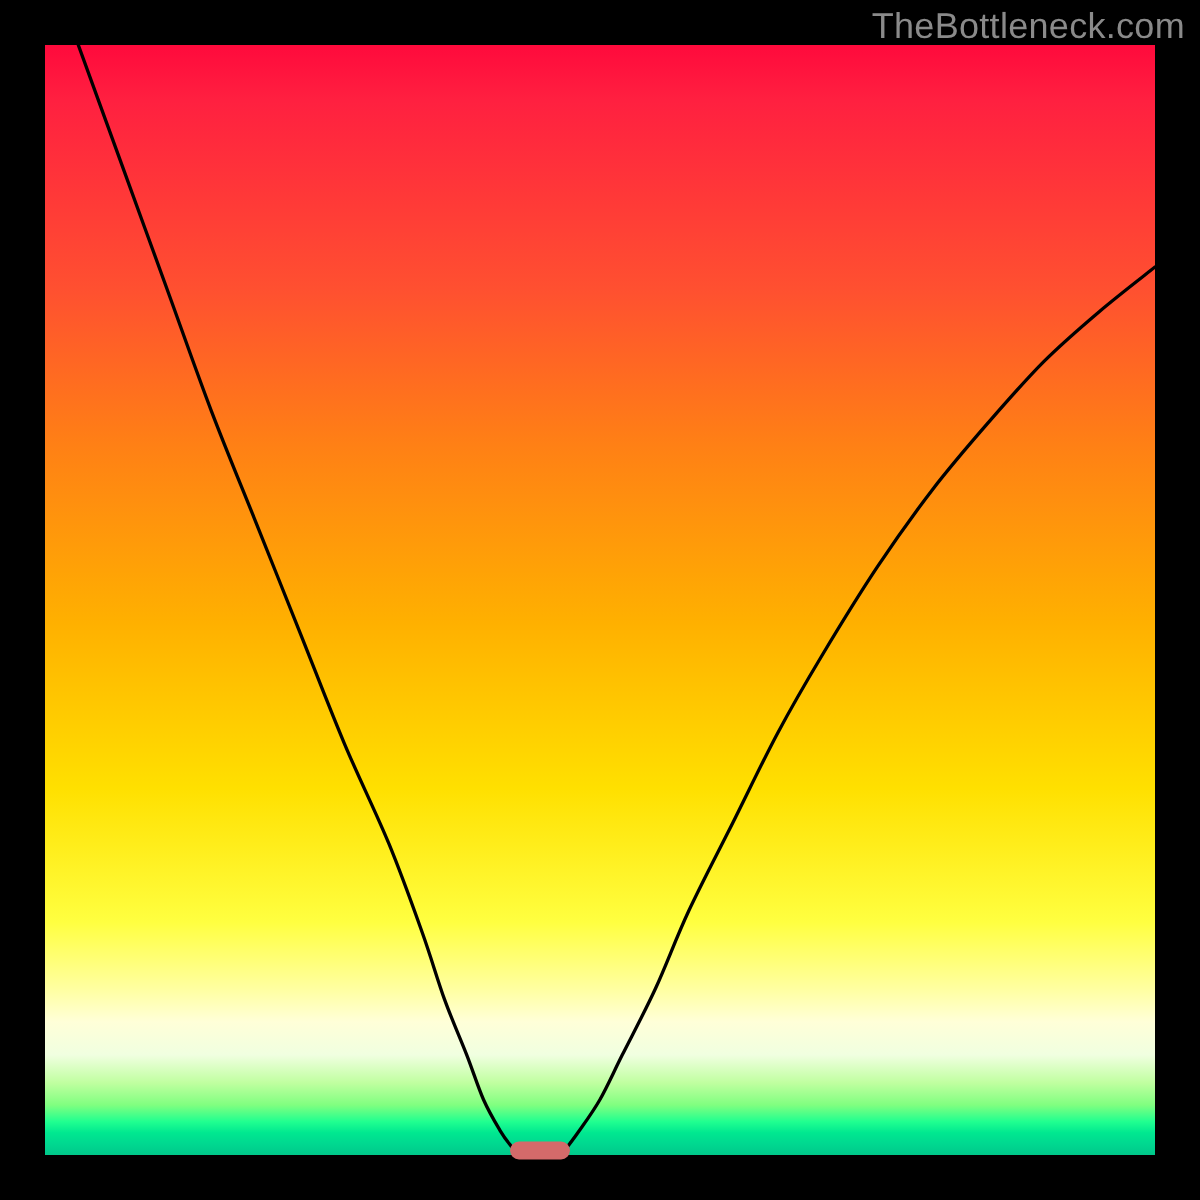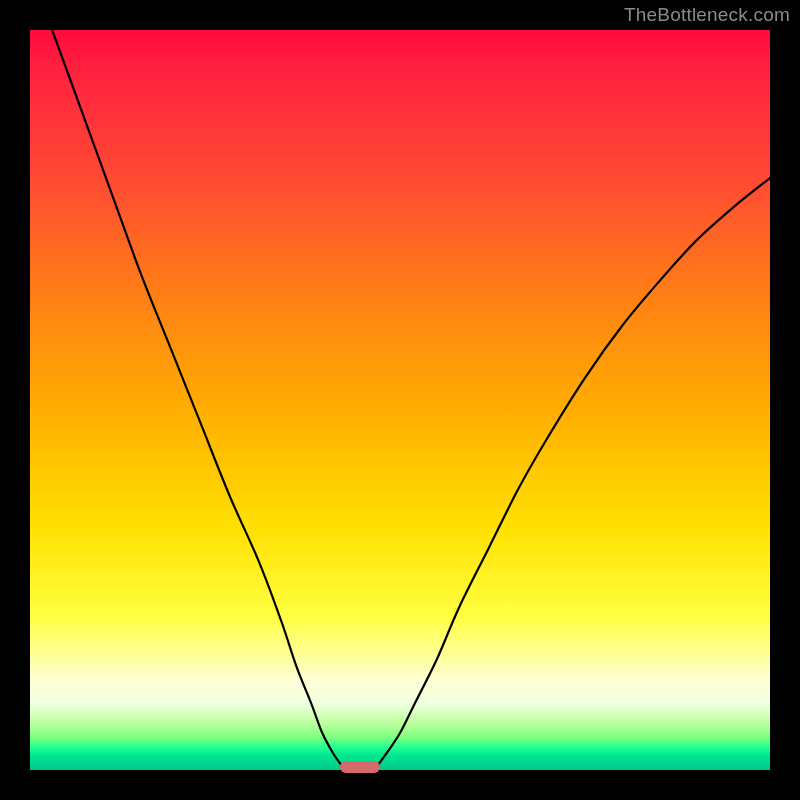--- a/index.html
+++ b/index.html
@@ -44,21 +44,21 @@
       #00e890 98%,
       #00d890 99%,
       #00c88a 100%
     );
   }
   .watermark {
     position: absolute;
     top: 4px;
     right: 10px;
     color: #8a8a8a;
-    font-size: 19px;
+    font-size: 24px;
     font-weight: 400;
     letter-spacing: 0.2px;
     user-select: none;
     margin-left: 16px;
   }
   svg.curves {
     position: absolute;
     left: 0;
     top: 0;
     width: 740px;

